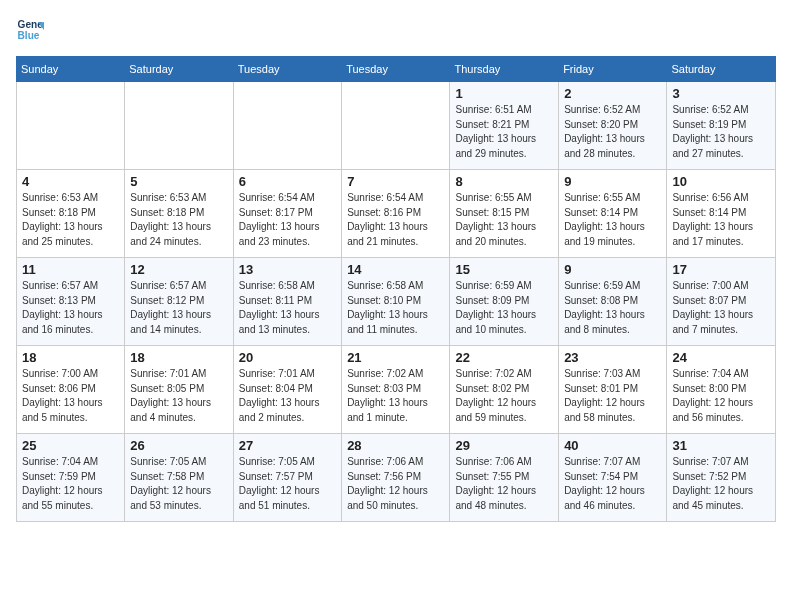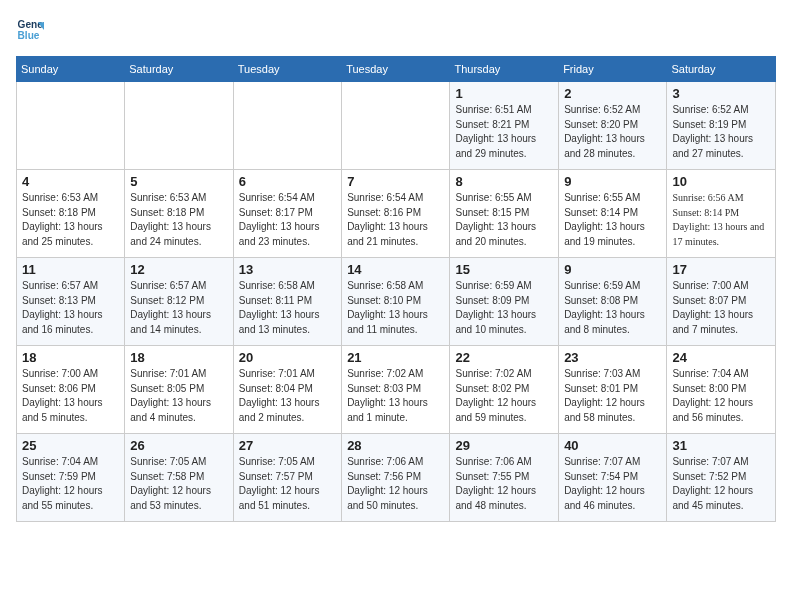--- a/index.html
+++ b/index.html
@@ -173,21 +173,21 @@
 Daylight: 13 hours and 20 minutes.</div>
         </td>
         <td>
           <span class="day-number">9</span>
           <div class="cell-info" style="white-space: pre-line;">Sunrise: 6:55 AM
 Sunset: 8:14 PM
 Daylight: 13 hours and 19 minutes.</div>
         </td>
         <td>
           <span class="day-number">10</span>
-          <div class="cell-info" style="white-space: pre-line; font-family: Liberation Serif, serif;">Sunrise: 6:56 AM
+          <div class="cell-info" style="white-space: pre-line;">Sunrise: 6:56 AM
 Sunset: 8:14 PM
 Daylight: 13 hours and 17 minutes.</div>
         </td>
       </tr>
       <tr>
         <td>
           <span class="day-number">11</span>
           <div class="cell-info" style="white-space: pre-line;">Sunrise: 6:57 AM
 Sunset: 8:13 PM
 Daylight: 13 hours and 16 minutes.</div>

